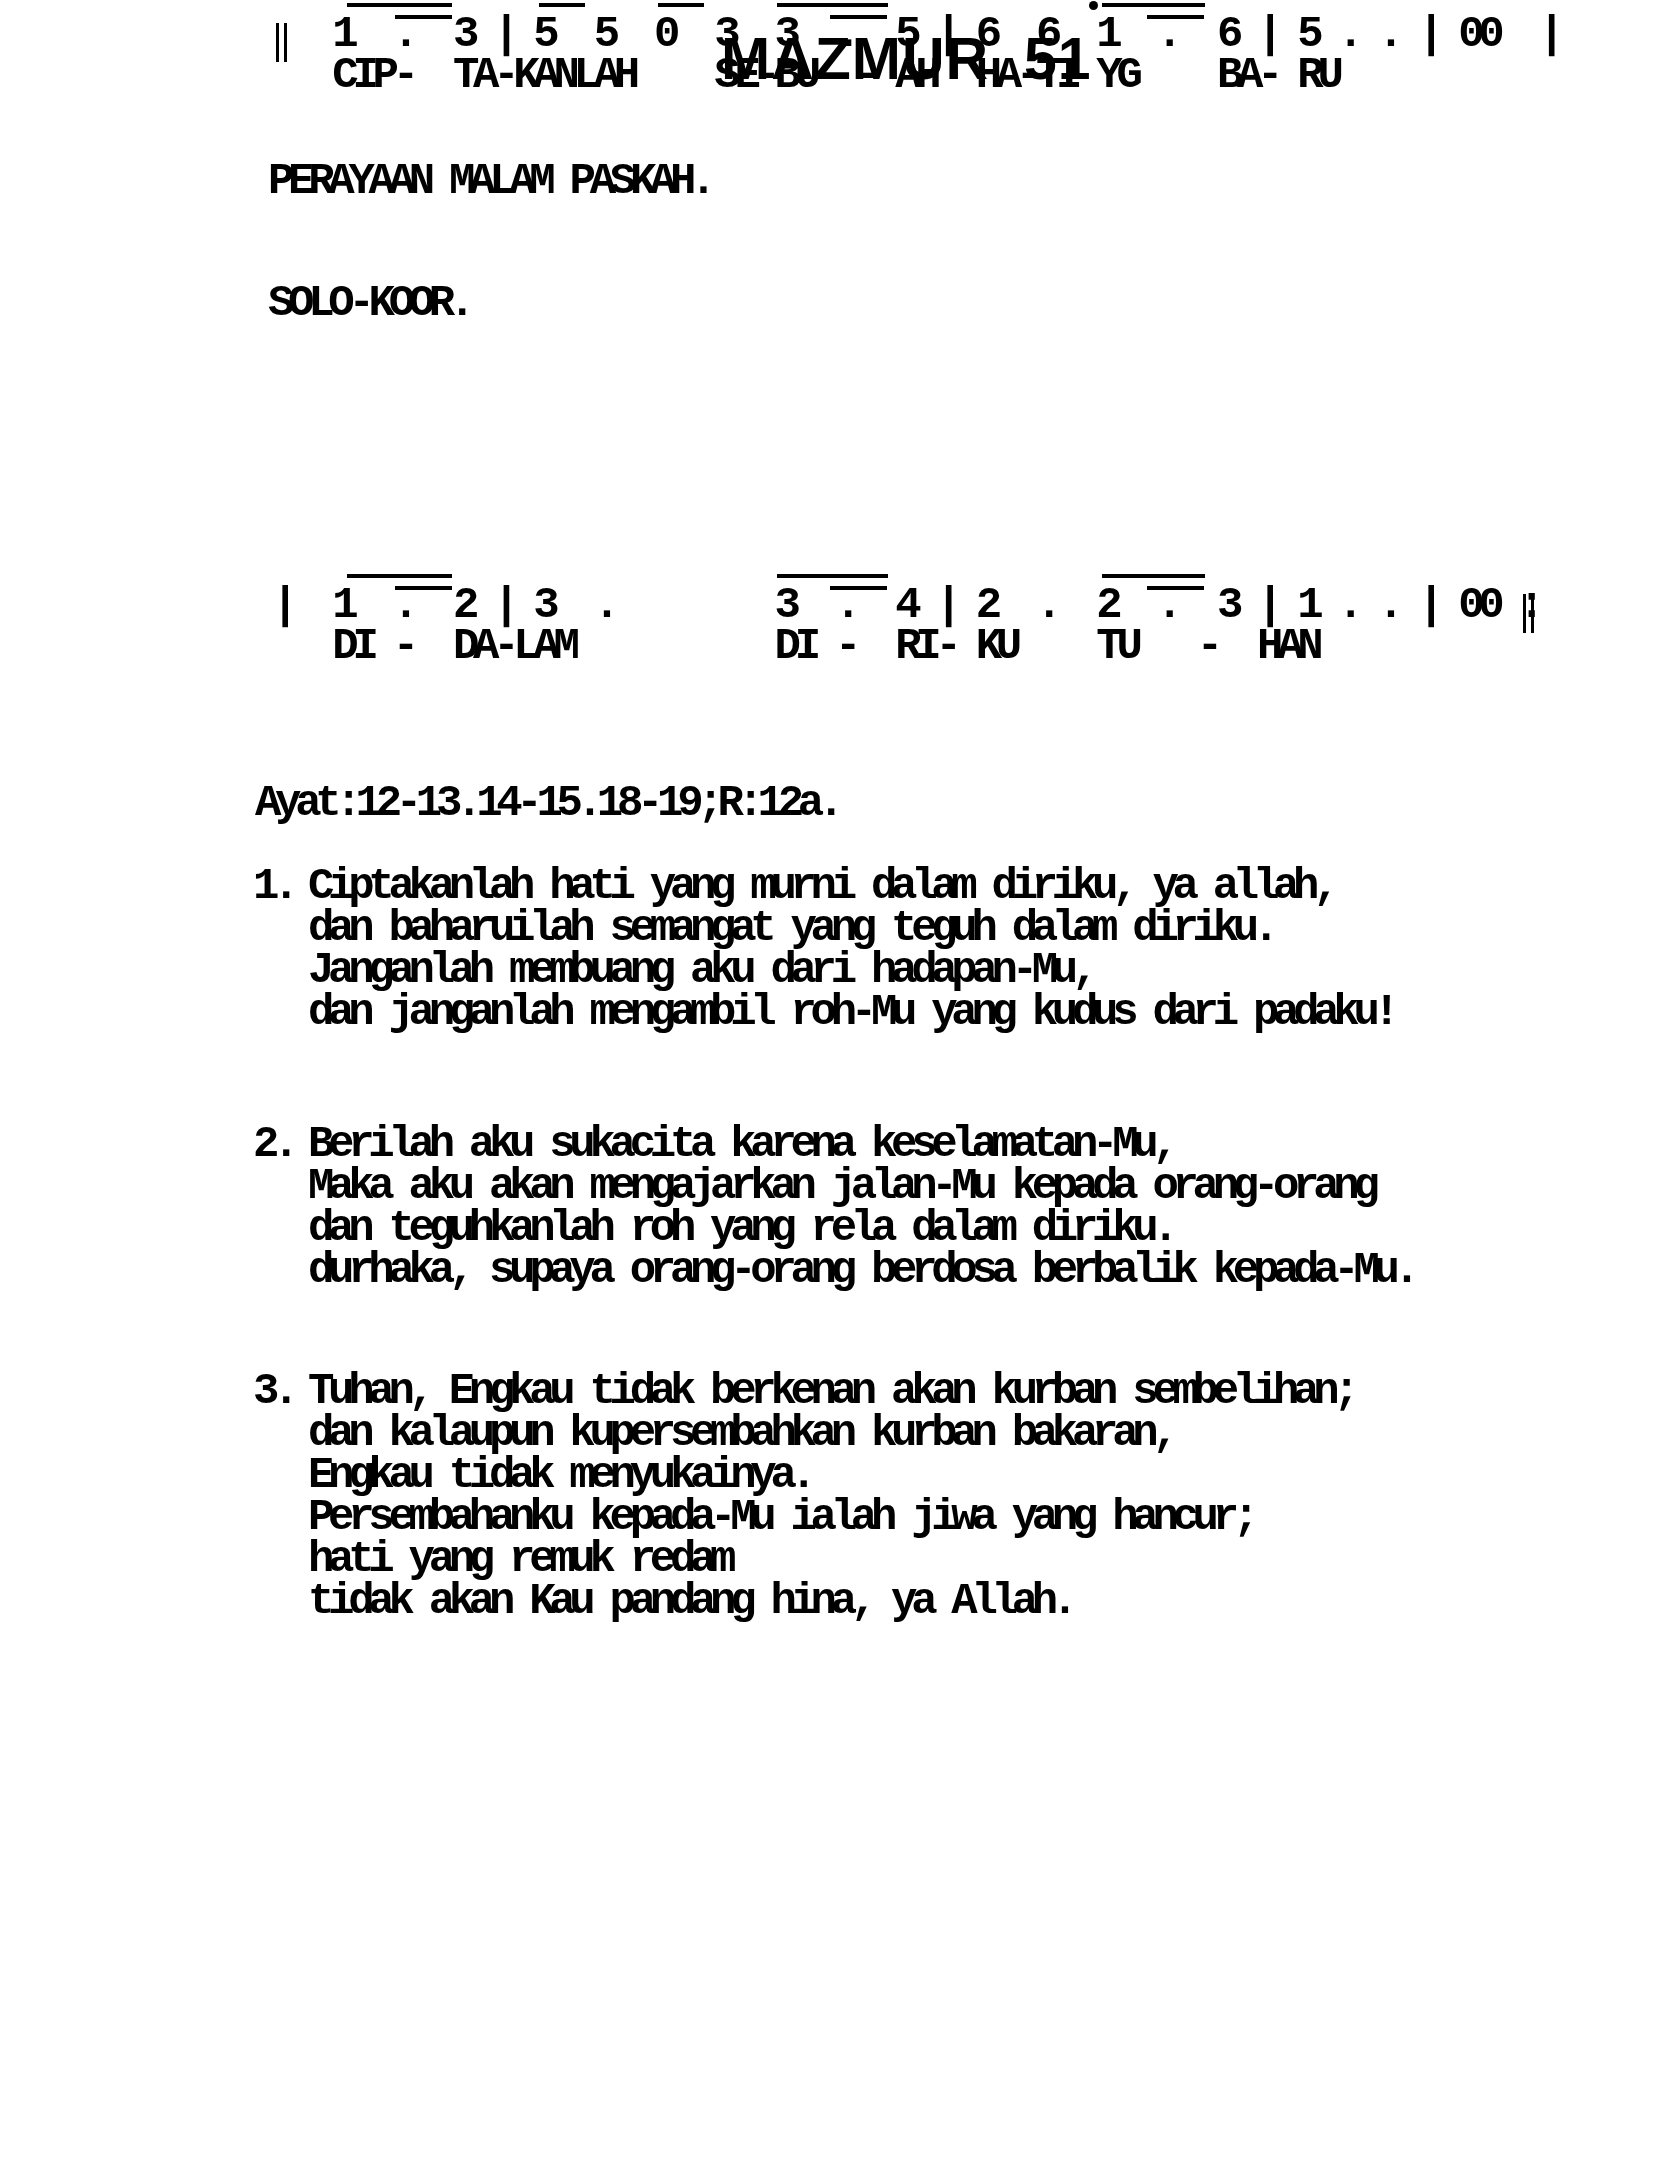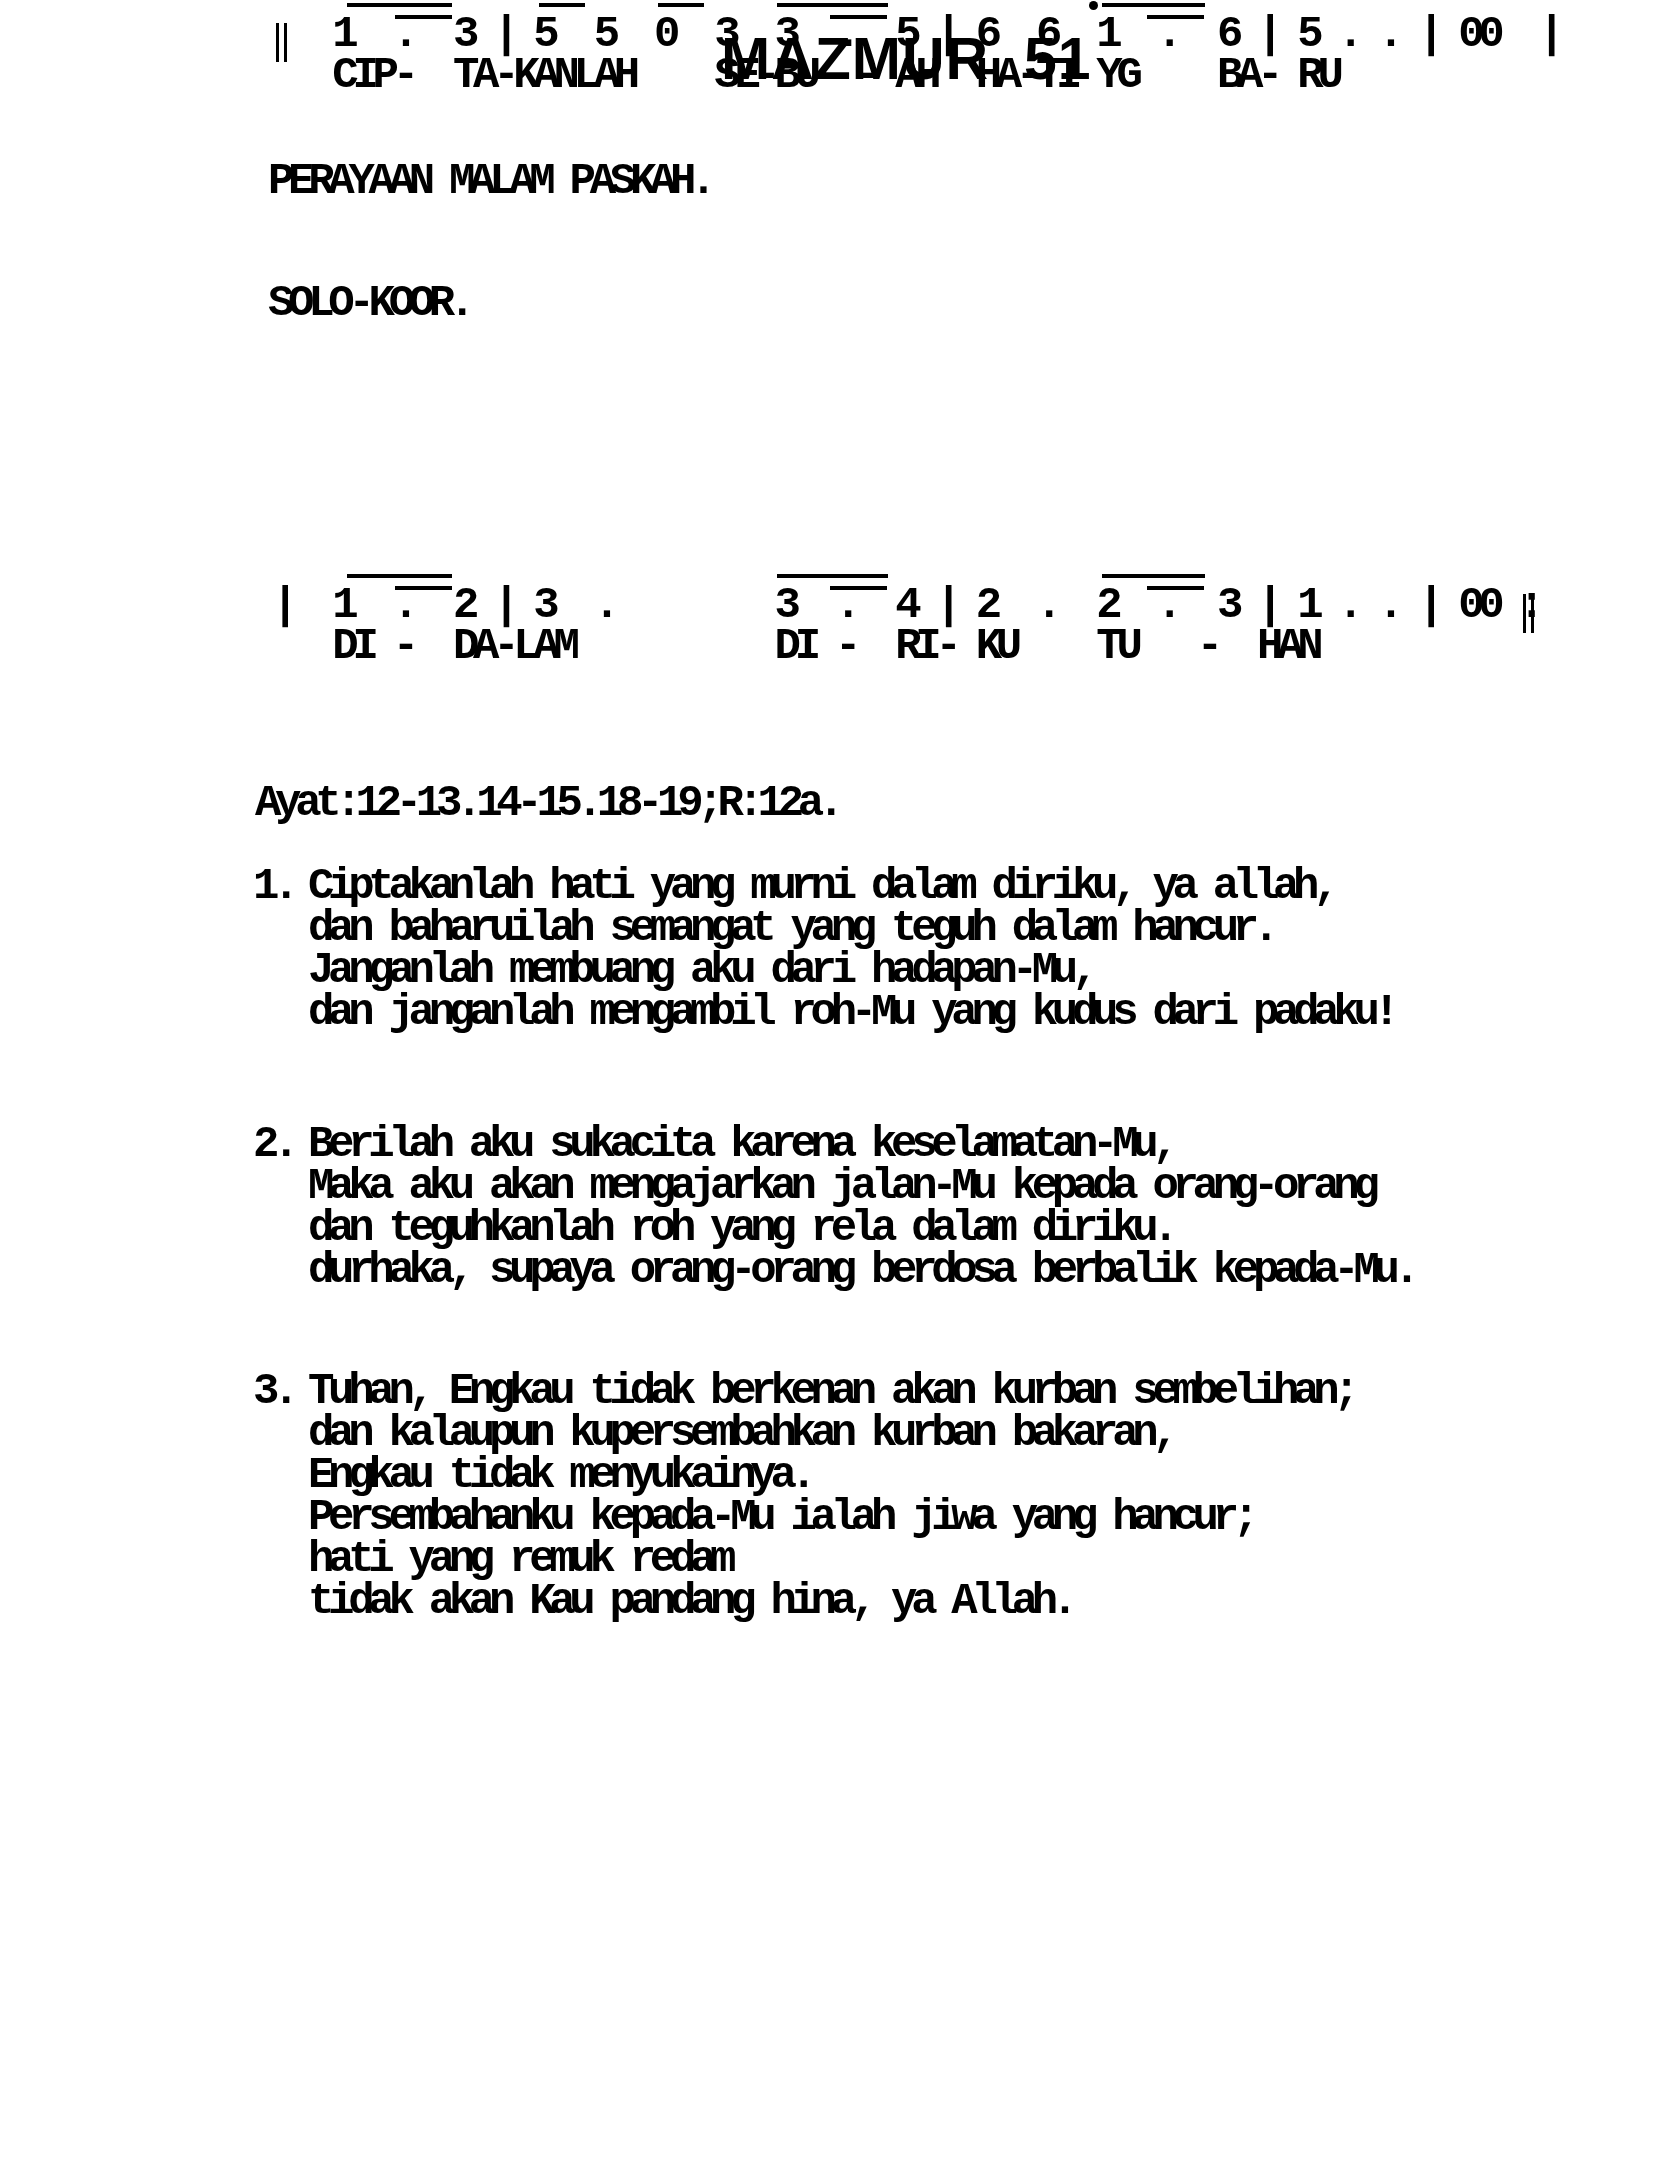--- a/index.html
+++ b/index.html
@@ -94,21 +94,21 @@
       <div class="dbar" style="left: 1251px;"></div>
       <div class="dbar" style="left: 1259px;"></div>
     </div>
 
   <pre class="mono" style="left:255px; top:781px;">Ayat:12-13.14-15.18-19;R:12a.</pre>
 
   <div class="verse" style="top:865px;">
     <div class="vnum vline">1.</div>
     <div class="vlines">
       <div class="vline">Ciptakanlah hati yang murni dalam diriku, ya allah,</div>
-      <div class="vline">dan baharuilah semangat yang teguh dalam hancur.</div>
+      <div class="vline">dan baharuilah semangat yang teguh dalam diriku.</div>
       <div class="vline">Janganlah membuang aku dari hadapan-Mu,</div>
       <div class="vline">dan janganlah mengambil roh-Mu yang kudus dari padaku!</div>
     </div>
   </div>
 
   <div class="verse" style="top:1123px;">
     <div class="vnum vline">2.</div>
     <div class="vlines">
       <div class="vline">Berilah aku sukacita karena keselamatan-Mu,</div>
       <div class="vline">Maka aku akan mengajarkan jalan-Mu kepada orang-orang</div>

